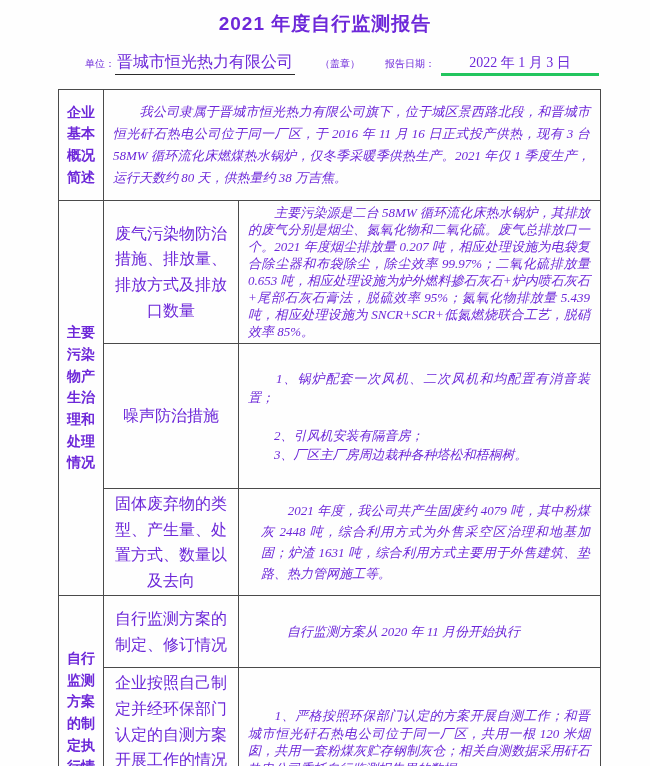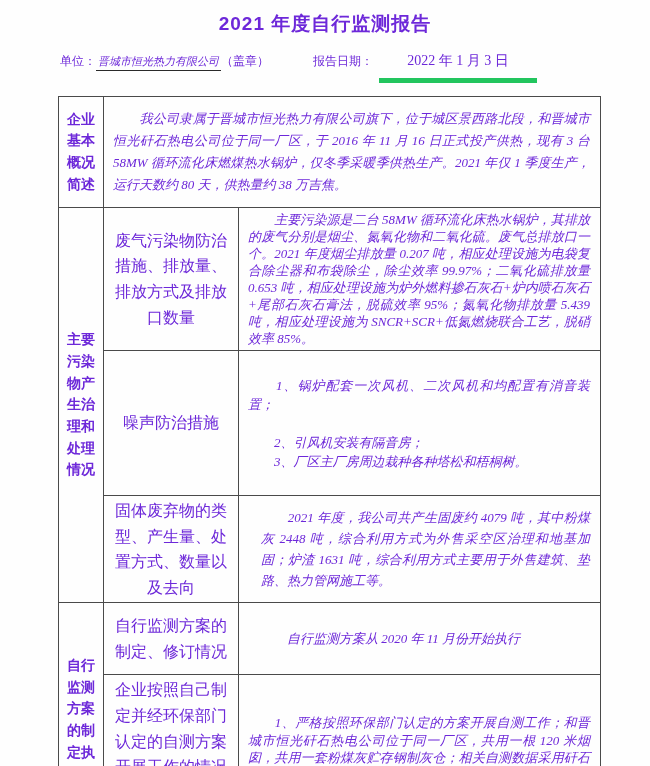--- a/index.html
+++ b/index.html
@@ -23,37 +23,37 @@
     font-weight: bold;
     font-size: 19px;
     letter-spacing: 1px;
   }
   .info-row {
     margin: 15px 0 0 60px;
     font-size: 14px;
     white-space: nowrap;
   }
   .info-row .lbl {
-    font-size: 12px;
+    font-size: 10px;
+    margin-left: 25px;
   }
   .company-underline {
     display: inline-block;
-    font-size: 11px;
+    font-size: 16px;
     border-bottom: 1px solid #2a2a2a;
     padding: 0 2px 1px 2px;
     vertical-align: baseline;
-    font-style: italic;
   }
   .date-underline {
     display: inline-block;
     width: 158px;
     margin-left: 6px;
     text-align: center;
-    border-bottom: 5px solid #22c55e;
-    padding-bottom: 8px;
+    border-bottom: 3px solid #22c55e;
+    padding-bottom: 1px;
   }
   .date-lbl {
     margin-left: 44px;
   }
   table.report-table {
     margin: 13px 0 0 58px;
     width: 542px;
     border-collapse: collapse;
     table-layout: fixed;
   }

